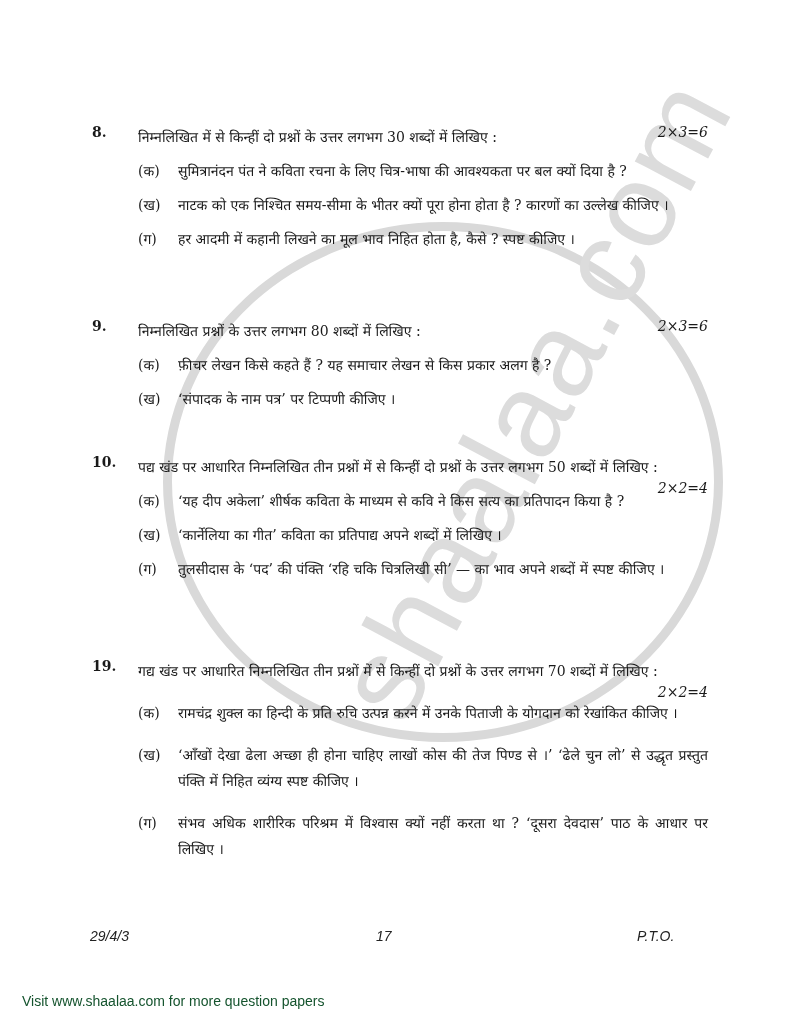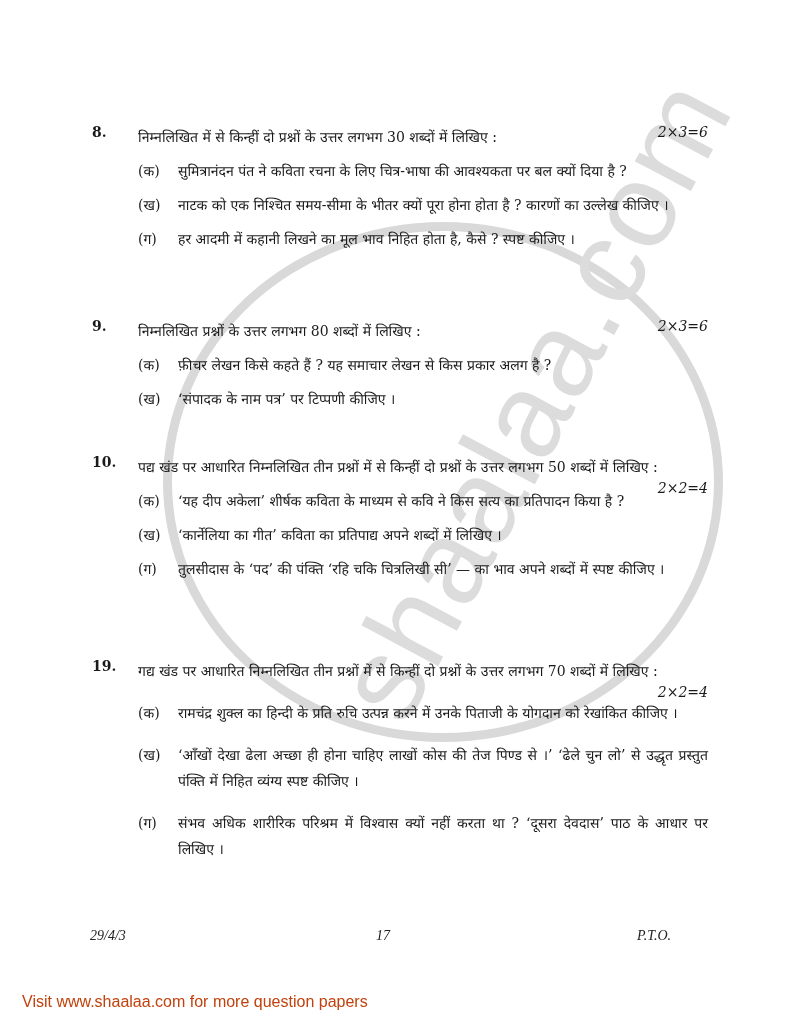--- a/index.html
+++ b/index.html
@@ -22,22 +22,22 @@
     }
     .page { position: absolute; left: 0; top: 0; width: 800px; z-index: 1; }
     .q { position: absolute; left: 92px; width: 616px; font-size: 14px; }
     .qhead { position: relative; display: flex; }
     .qnum { width: 46px; font-weight: bold; flex: none; }
     .qtext { flex: 1; line-height: 26px; text-align: justify; }
     .marks { position: absolute; right: 0; font-style: italic; }
     .sub { display: flex; margin-left: 46px; margin-top: 8px; }
     .sublabel { width: 40px; flex: none; line-height: 26px; }
     .subtext { flex: 1; line-height: 26px; text-align: justify; }
-    .footer { position: absolute; top: 928px; font-family: Liberation Serif, serif; font-style: italic; font-size: 14px; color: #222; }
-    .visit { position: absolute; left: 22px; top: 993px; font-family: "Liberation Sans", sans-serif; font-size: 16px; color: #c2410c; }
+    .footer { position: absolute; top: 928px; font-family: Liberation Sans, sans-serif; font-style: italic; font-size: 14px; color: #222; }
+    .visit { position: absolute; left: 22px; top: 993px; font-family: "Liberation Sans", sans-serif; font-size: 14px; color: #14532d; }
   </style>
 </head>
 <body>
 
 <div class="watermark-circle"></div>
 <div class="watermark-text">shaalaa.com</div>
 
 <div class="page">
 
   <div class="q" style="top:124px;">

